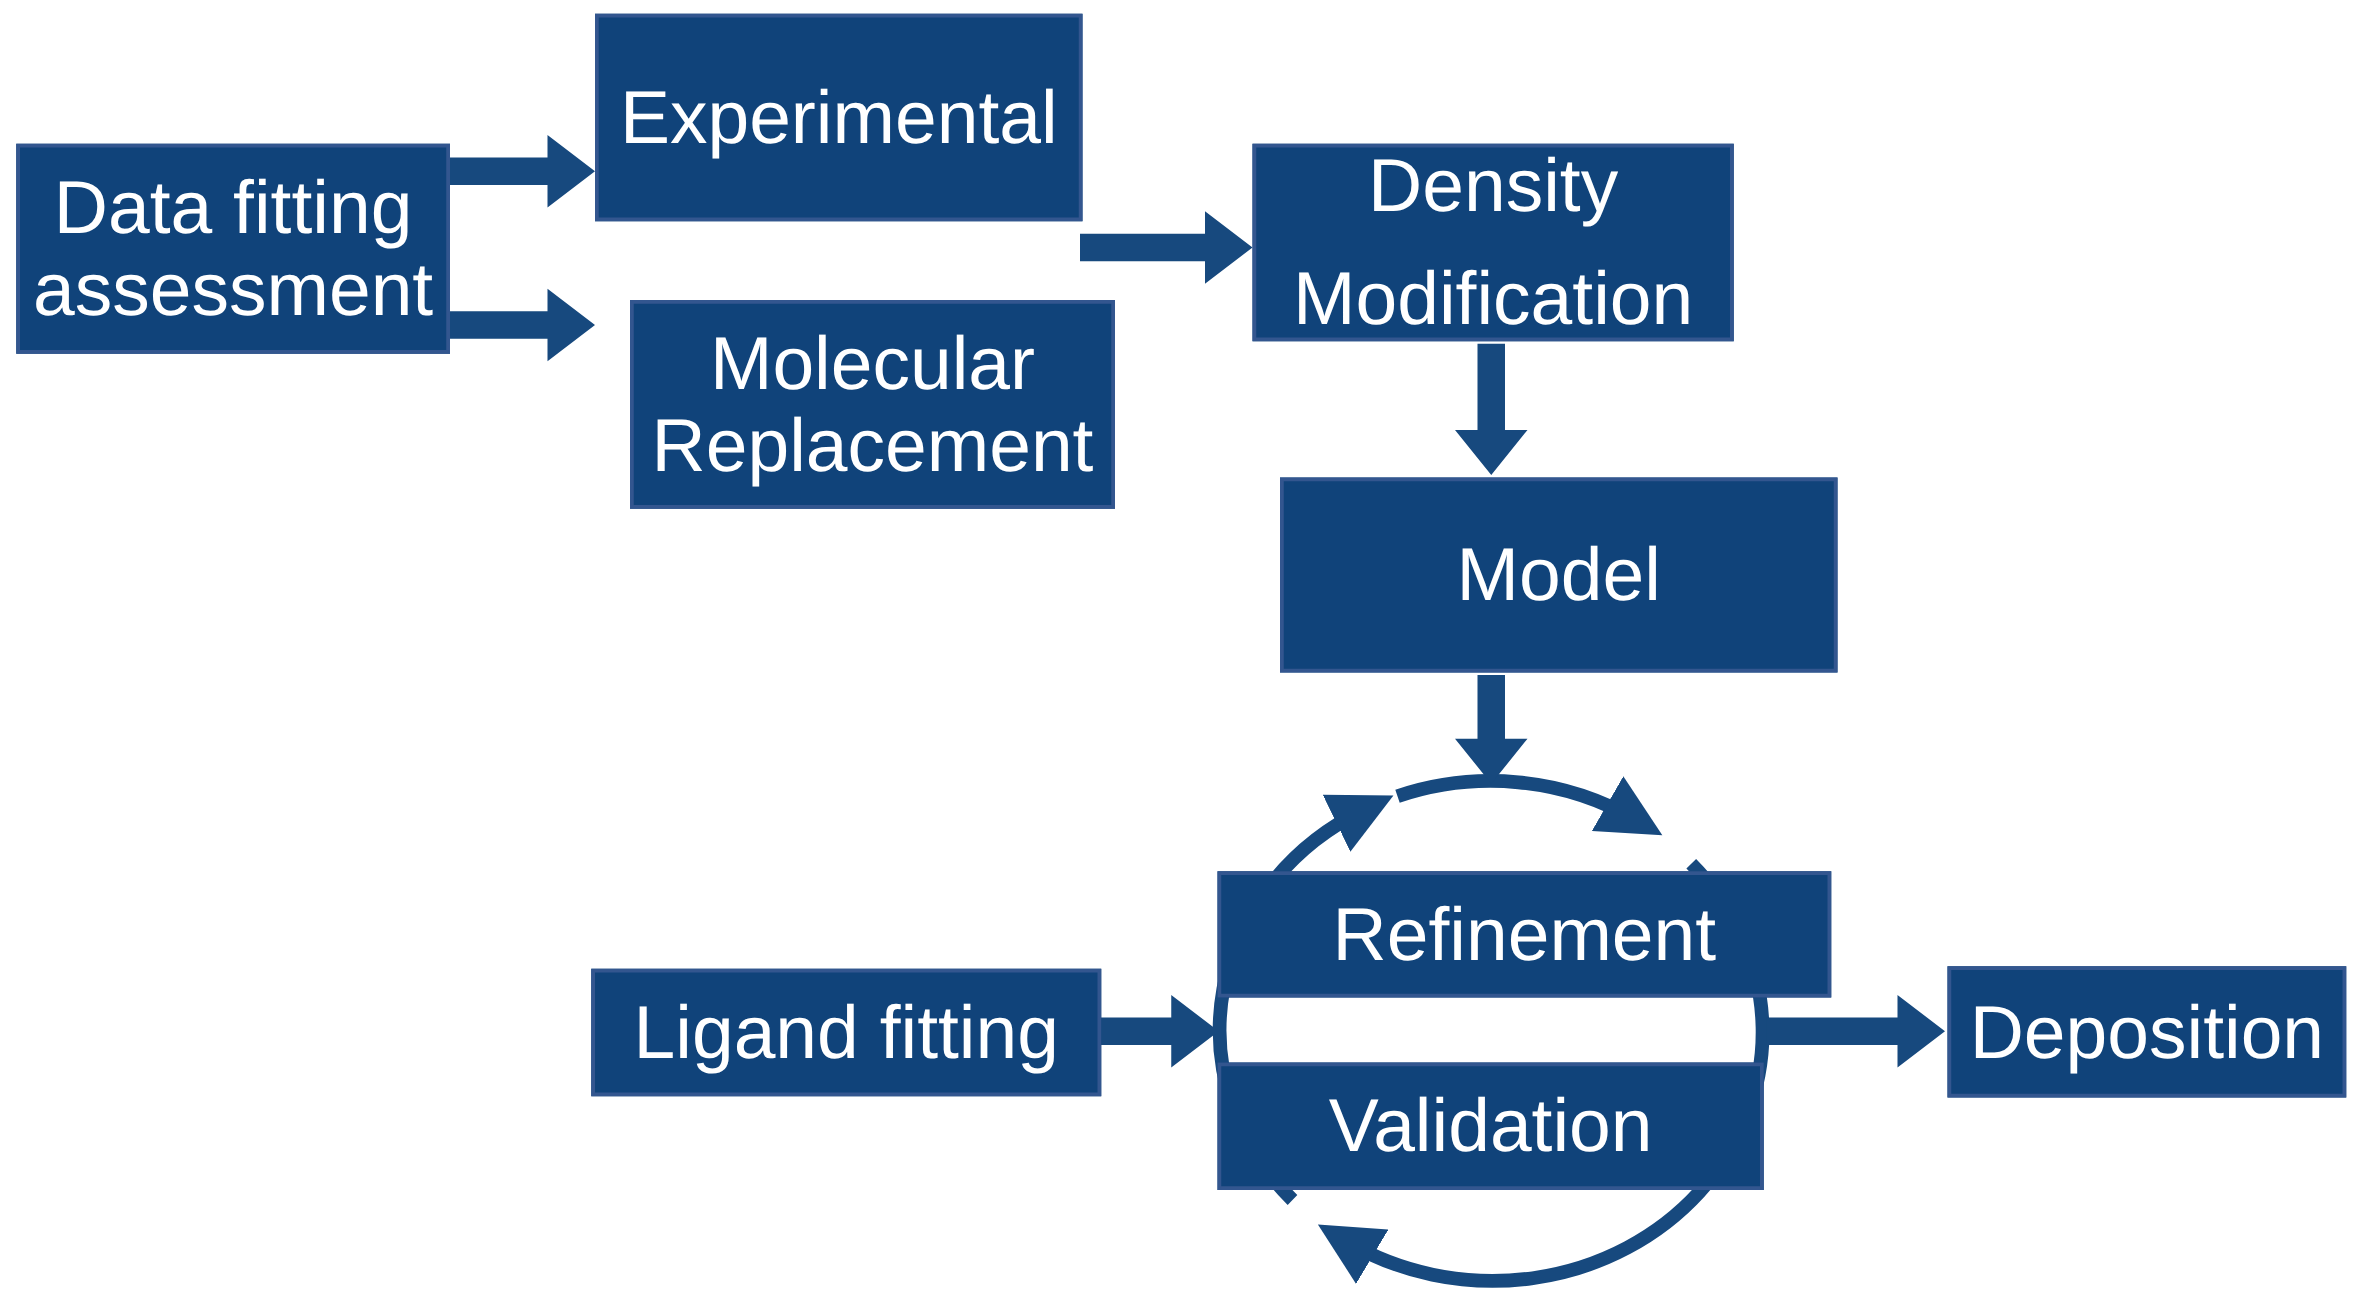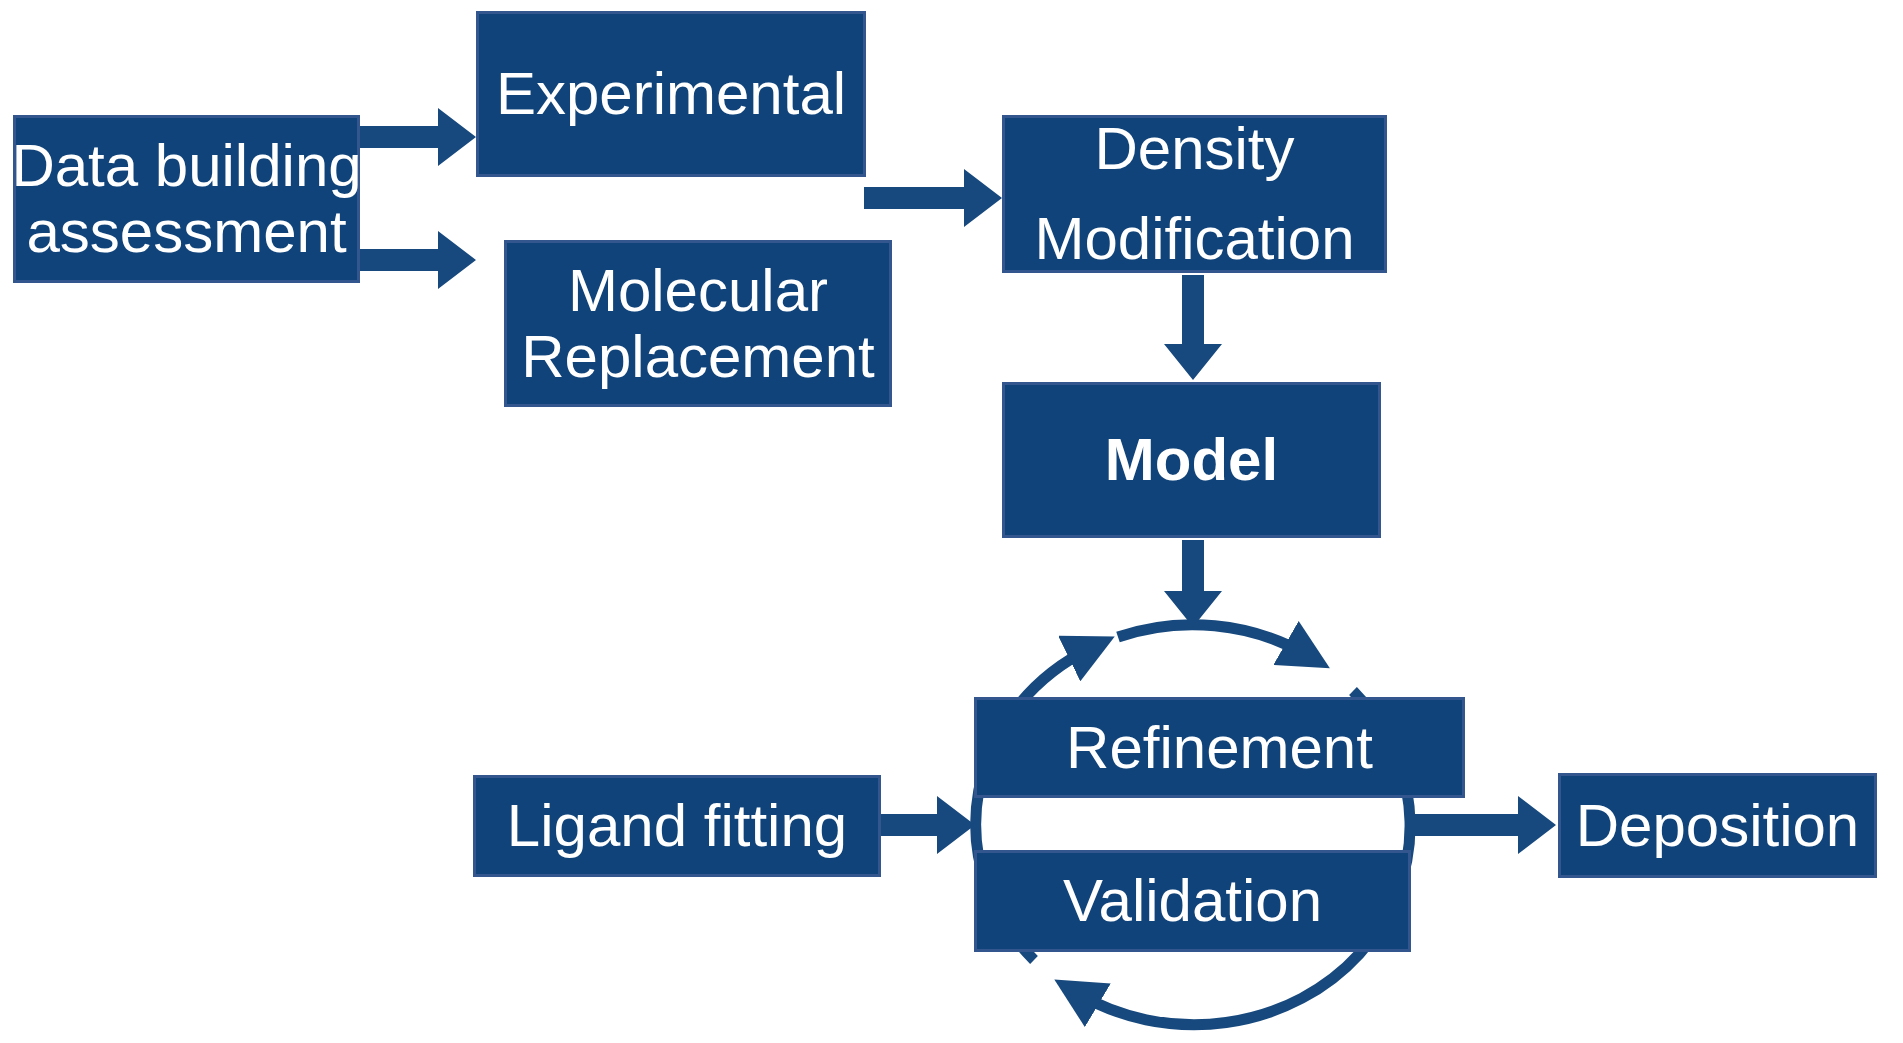--- a/index.html
+++ b/index.html
@@ -25,21 +25,21 @@
     font-size:60px;
     line-height:66px;
     z-index:2;
   }
   .node span{display:block;white-space:nowrap;}
   
   #n-dq{left:13px;  top:115px; width:347px; height:168px;}
   #n-ep{left:476px; top:11px;  width:390px; height:166px;}
   #n-mr{left:476px; top:240px; width:388px; height:167px;margin-left:28px;}
   #n-dm{left:1002px;top:115px; width:385px; height:158px;gap:24px;}
-  #n-mb{left:1002px;top:382px; width:379px; height:156px;font-weight:bold;}
+  #n-mb{left:1024px;top:382px; width:446px; height:156px;}
   #n-rf{left:974px; top:697px; width:491px; height:101px;}
   #n-vl{left:974px; top:850px; width:437px; height:102px;align-items:center;}
   #n-lf{left:473px; top:775px; width:408px; height:102px;}
   #n-dp{left:1558px;top:773px; width:319px; height:105px;}
 </style>
 </head>
 <body>
 
 <div id="canvas">
 
@@ -59,21 +59,21 @@
     <polygon points="360,126 438,126 438,108 476,137 438,166 438,148 360,148" fill="#17497e"></polygon>
     <polygon points="360,249 438,249 438,231 476,260 438,289 438,271 360,271" fill="#17497e"></polygon>
     <polygon points="864,187 964,187 964,169 1002,198 964,227 964,209 864,209" fill="#17497e"></polygon>
     <polygon points="1182,275 1204,275 1204,344 1222,344 1193,380 1164,344 1182,344" fill="#17497e"></polygon>
     <polygon points="1182,540 1204,540 1204,591 1222,591 1193,627 1164,591 1182,591" fill="#17497e"></polygon>
     <polygon points="841,814 937,814 937,796 975,825 937,854 937,836 841,836" fill="#17497e"></polygon>
     <polygon points="1413,814 1518,814 1518,796 1556,825 1518,854 1518,836 1413,836" fill="#17497e"></polygon>
   </svg>
 
   <div class="node" id="n-dq">
-    <span>Data building</span>
+    <span>Data fitting</span>
     <span>assessment</span>
   </div>
 
   <div class="node" id="n-ep">
     <span>Experimental</span>
   </div>
 
   <div class="node" id="n-mr">
     <span>Molecular</span>
     <span>Replacement</span>

